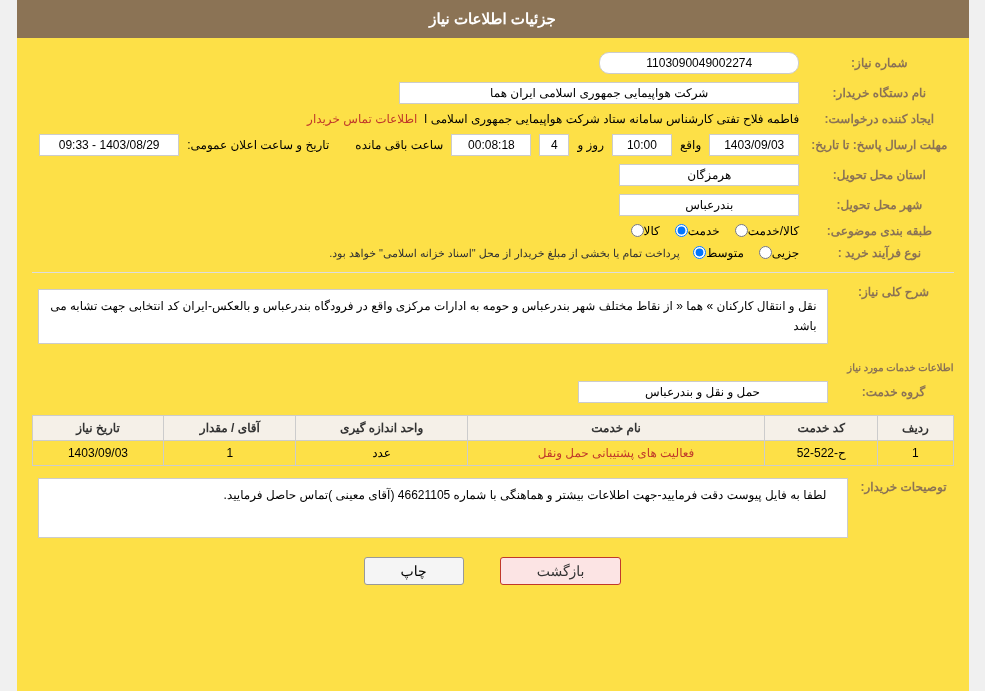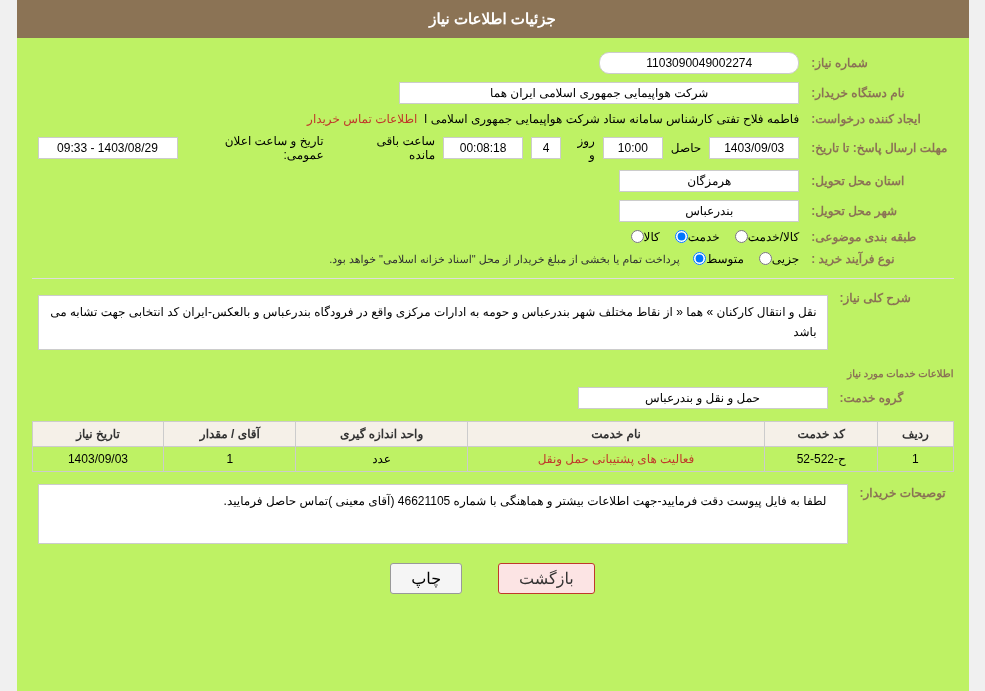--- a/index.html
+++ b/index.html
@@ -5,21 +5,21 @@
     * { box-sizing: border-box; margin: 0; padding: 0; }
     body {
       font-family: Tahoma, Arial, sans-serif;
       font-size: 12px;
       background: #f0f0f0;
       direction: rtl;
     }
     .page-wrapper {
       width: 952px;
       min-height: 691px;
-      background: #bef264;
+      background: #fde047;
       margin: 0 auto;
     }
     .header {
       background: #8B7355;
       color: #fff;
       text-align: center;
       padding: 10px;
       font-size: 15px;
       font-weight: bold;
     }
@@ -32,21 +32,21 @@
       margin-bottom: 8px;
     }
     .info-table td {
       padding: 4px 6px;
       font-size: 12px;
       vertical-align: middle;
     }
     .label-cell {
       color: #8B7355;
       font-weight: bold;
-      text-align: left;
+      text-align: center;
       white-space: nowrap;
       width: 120px;
     }
     .value-cell {
       text-align: right;
     }
     .input-box {
       border: 1px solid #ccc;
       background: #fff;
       padding: 3px 5px;
@@ -131,22 +131,22 @@
       line-height: 1.7;
     }
     .buttons-row {
       text-align: center;
       margin: 15px 0 10px 0;
       display: flex;
       justify-content: center;
       gap: 10px;
     }
     .btn {
-      padding: 5px 20px;
-      font-size: 16px;
+      padding: 5px 36px;
+      font-size: 14px;
       cursor: pointer;
       border: 1px solid #999;
       border-radius: 3px;
     }
     .btn-print {
       background: #f5f5f5;
     }
     .btn-back {
       background: #fce4e4;
       border-color: #c0392b;
@@ -189,21 +189,21 @@
         <td class="value-cell">
           <span>فاطمه فلاح تفتی کارشناس سامانه ستاد شرکت هواپیمایی جمهوری اسلامی ا</span>
           &nbsp;<a class="highlight-link" href="#">اطلاعات تماس خریدار</a>
         </td>
       </tr>
       <tr>
         <td class="label-cell">مهلت ارسال پاسخ: تا تاریخ:</td>
         <td class="value-cell">
           <div class="row-flex">
             <span class="input-box" style="min-width:90px;">1403/09/03</span>
-            <span>حاصل</span>
+            <span>واقع</span>
             <span class="input-box" style="min-width:60px;">10:00</span>
             <span>روز و</span>
             <span class="input-box" style="min-width:30px;">4</span>
             <span class="input-box" style="min-width:80px;">00:08:18</span>
             <span>ساعت باقی مانده</span>
             &nbsp;&nbsp;&nbsp;
             <span>تاریخ و ساعت اعلان عمومی:</span>
             <span class="input-box" style="min-width:140px;">1403/08/29 - 09:33</span>
           </div>
         </td>

